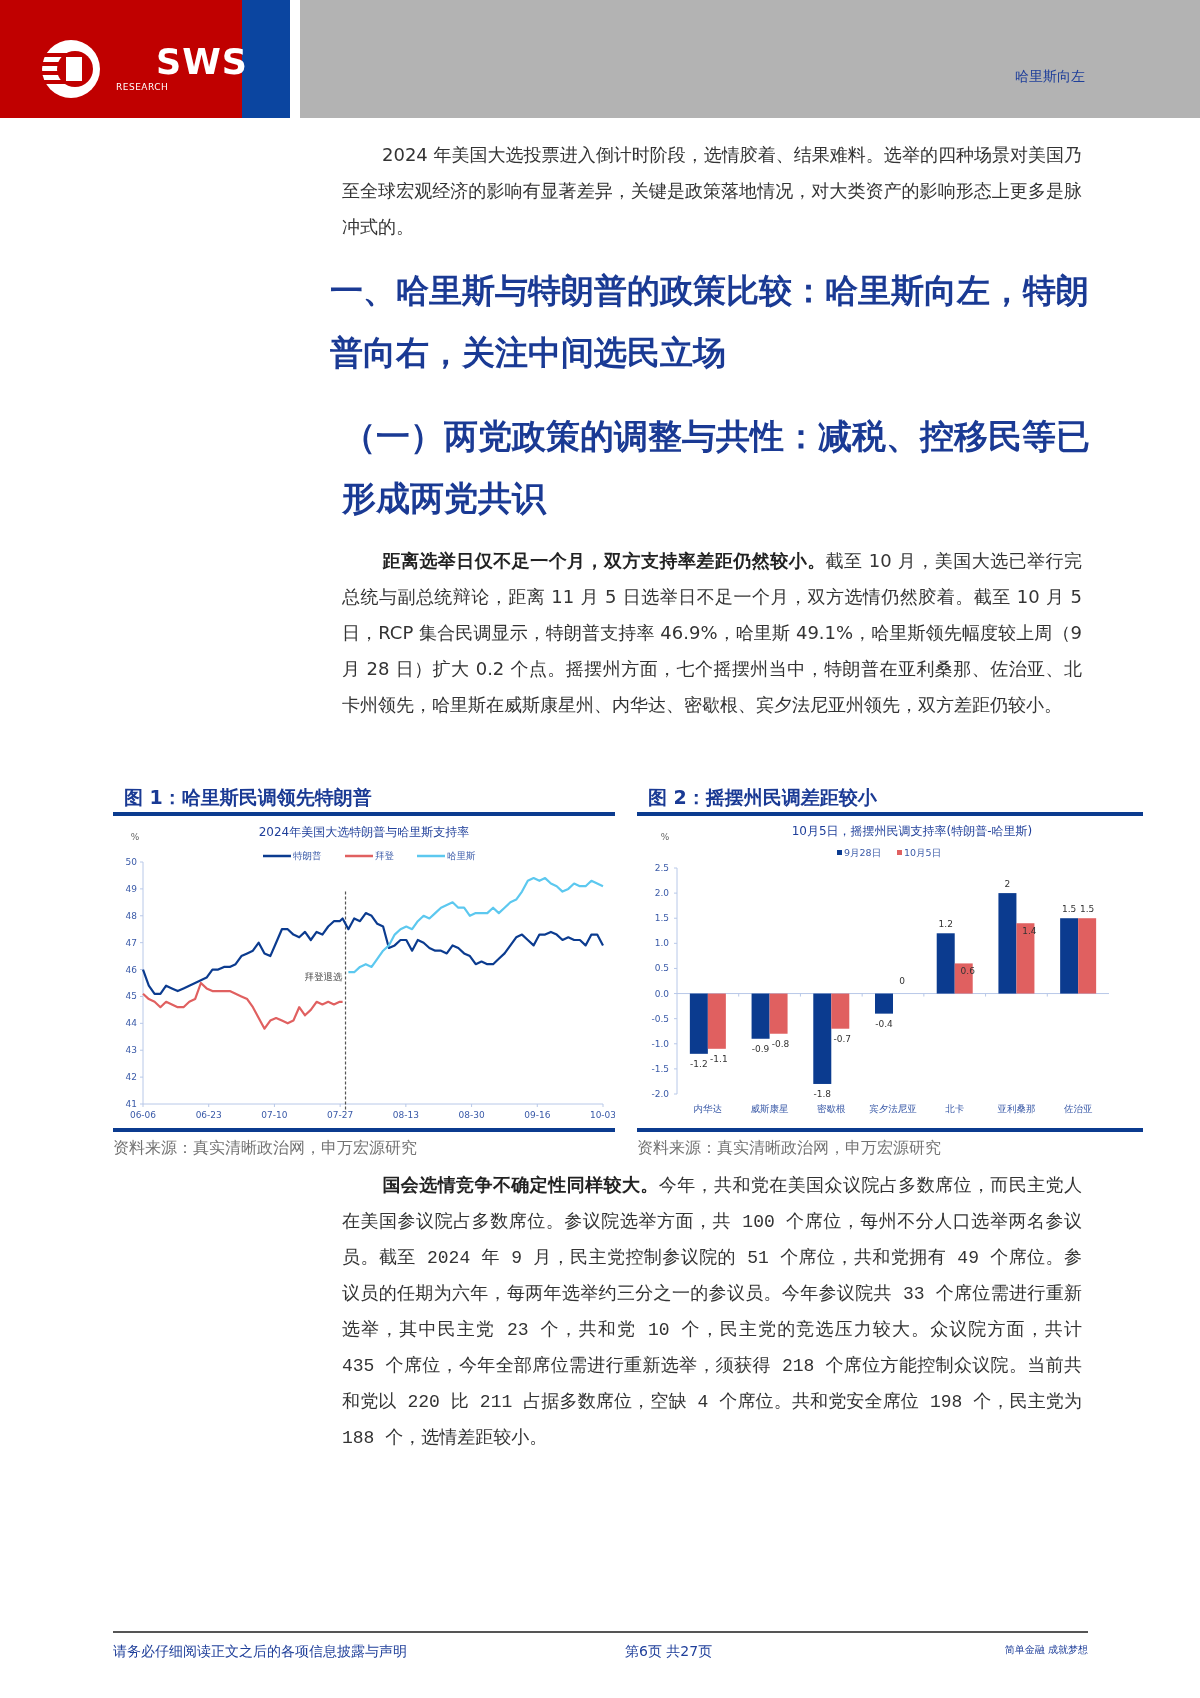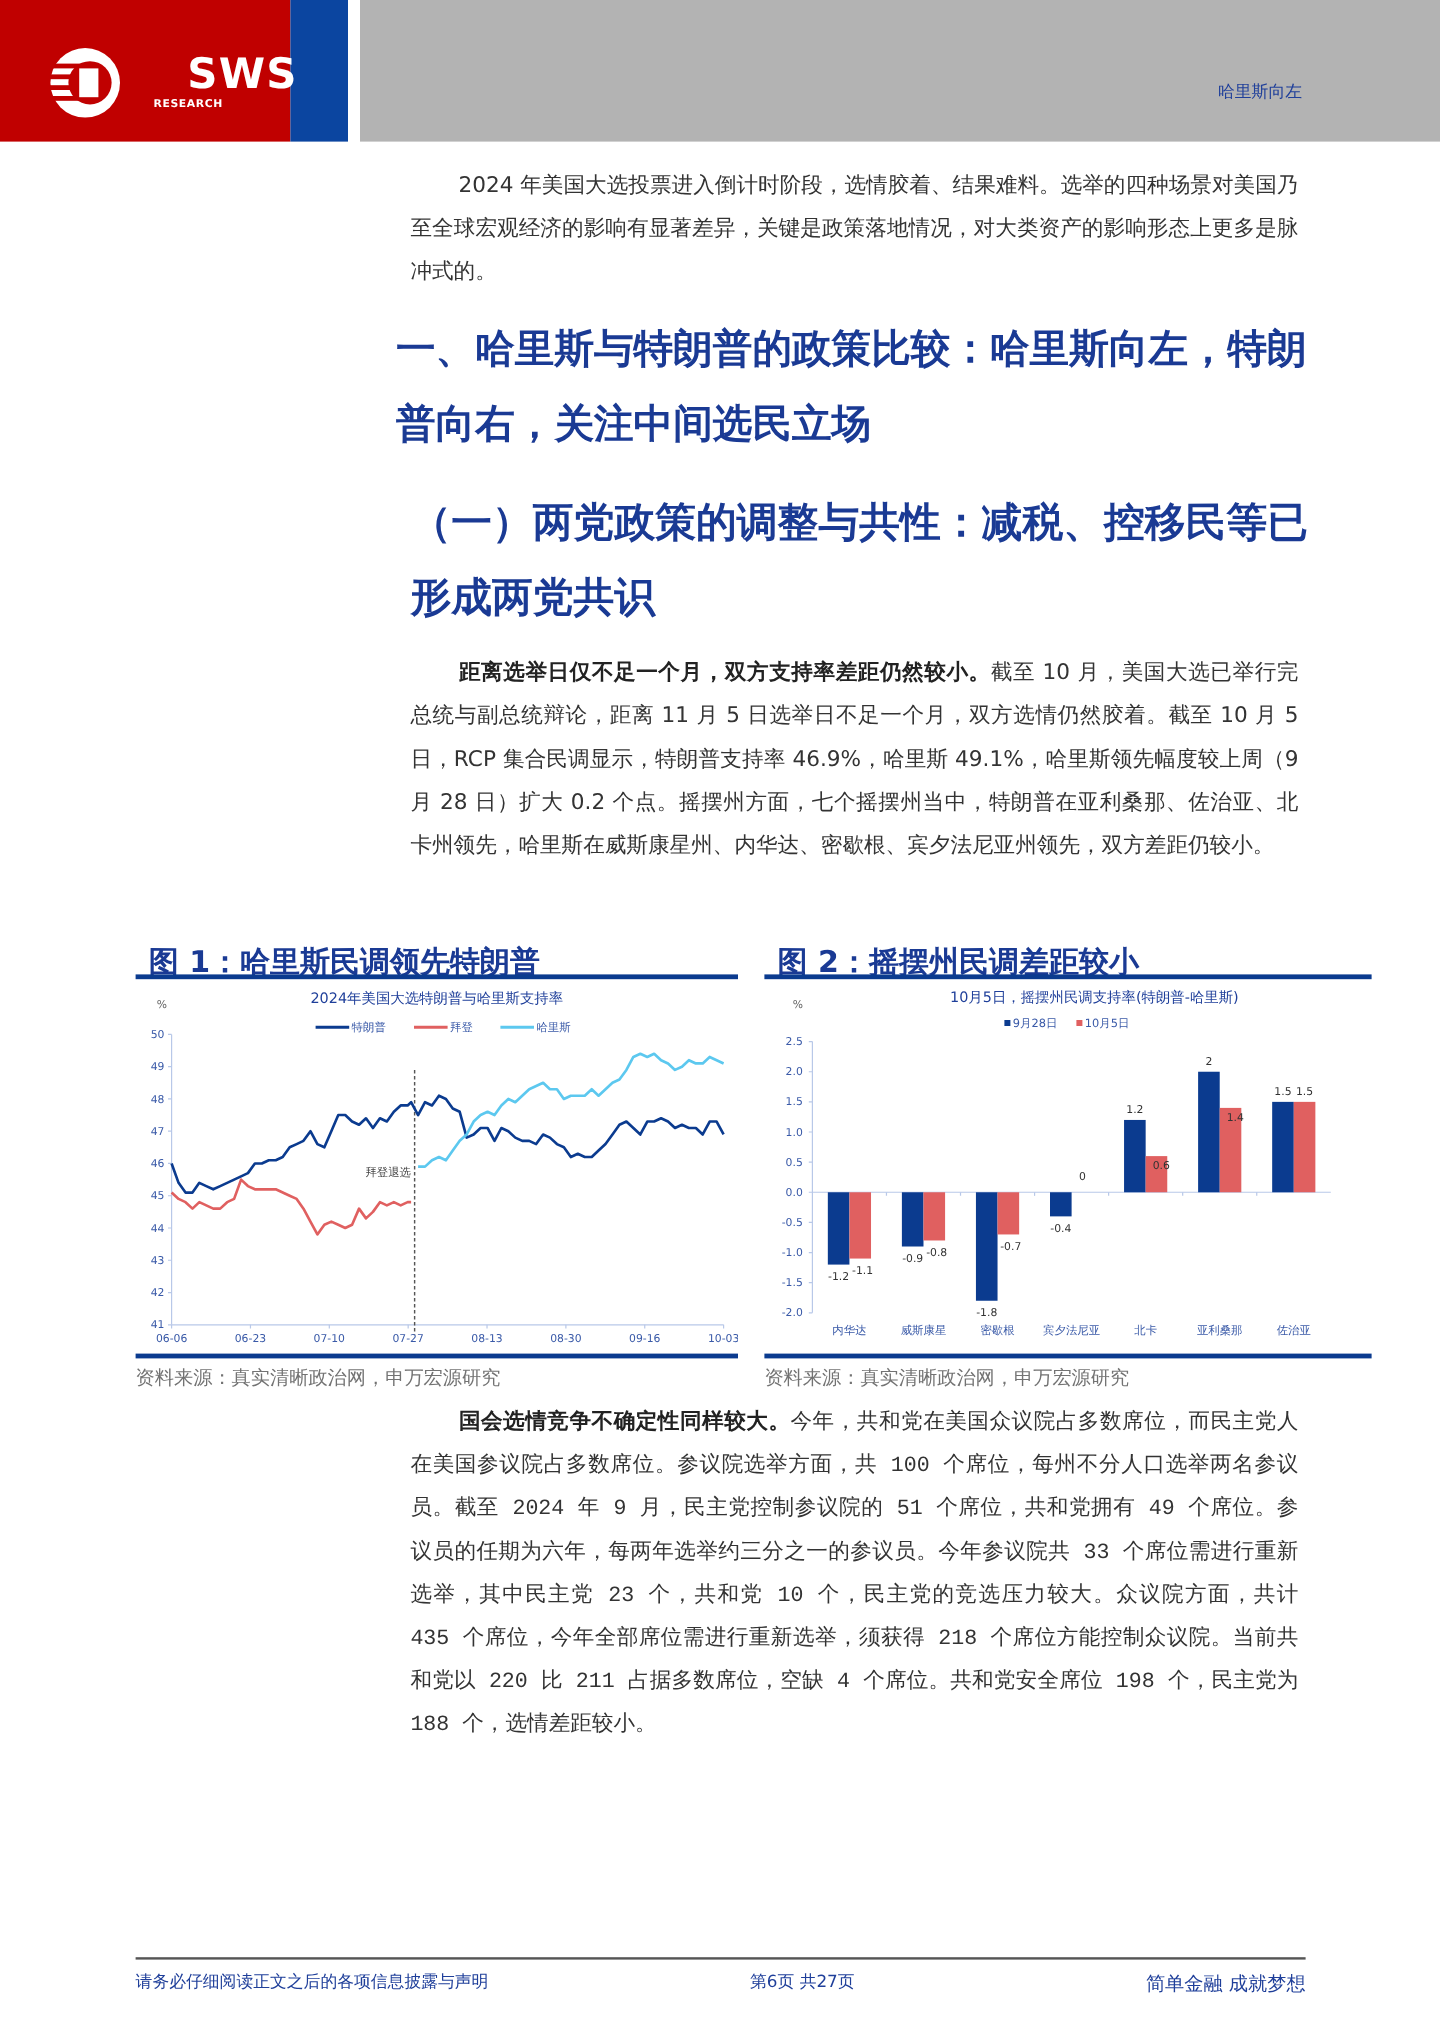--- a/index.html
+++ b/index.html
@@ -3,41 +3,41 @@
 <meta charset="utf-8">
 <style>
   html, body { margin:0; padding:0; }
   body { width:1200px; height:1698px; background:#ffffff; position:relative; overflow:hidden;
          font-family:"DejaVu Sans", "Liberation Sans", sans-serif; color:#333; }
   .header-red { position:absolute; left:0; top:0; width:242px; height:118px; background:#c00000; }
   .header-blue { position:absolute; left:242px; top:0; width:48px; height:118px; background:#0b45a0; }
   .header-gray { position:absolute; left:300px; top:0; width:900px; height:118px; background:#b3b3b3; }
   .logo { position:absolute; left:40px; top:38px; width:170px; height:62px; }
   .logo-sws { position:absolute; left:68px; top:4px; font-family:"DejaVu Sans", sans-serif; font-weight:bold; font-size:35px; color:#fff; letter-spacing:1px;margin-left:48px; }
-  .logo-research { position:absolute; left:88px; top:44px; font-family:"DejaVu Sans", sans-serif; font-weight:bold; font-size:9px; color:#fff; letter-spacing:0.5px; }
+  .logo-research { position:absolute; left:76px; top:44px; font-family:"DejaVu Sans", sans-serif; font-weight:normal; font-size:9px; color:#fff; letter-spacing:0.5px; }
   .section-tag { position:absolute; right:115px; top:68px; font-size:14px; color:#1f3f9a; }
 
   .para { position:absolute; left:342px; width:740px; font-size:18px; line-height:36px; color:#333; text-align:justify; }
   .para .indent { display:inline-block; width:40px; }
   .para b { color:#222; }
 
   .h1 { position:absolute; left:330px; top:260px; width:770px; font-size:33px; line-height:62px; font-weight:bold; color:#1a3a94; }
   .h2 { position:absolute; left:342px; top:405px; width:760px; font-size:34px; line-height:62px; font-weight:bold; color:#1a3a94; }
 
-  .fig-title { position:absolute; font-size:25px; font-weight:bold; color:#1a3a94; }
+  .fig-title { position:absolute; font-size:19px; font-weight:bold; color:#1a3a94; }
   .fig-rule { position:absolute; height:4px; background:#0b3b8f; }
   .fig-source { position:absolute; font-size:16px; color:#737373; }
 
   .chart { position:absolute; }
   .chart svg text { font-family:"DejaVu Sans", sans-serif; }
 
   .footer-rule { position:absolute; left:113px; top:1631px; width:975px; height:2px; background:#555; }
   .footer-left { position:absolute; left:113px; top:1643px; font-size:14px; color:#1f3f9a;text-align:center; }
   .footer-mid { position:absolute; left:625px; top:1643px; font-size:14px; color:#1f3f9a; }
-  .footer-right { position:absolute; right:112px; top:1643px; font-size:16px; color:#1f3f9a; }
+  .footer-right { position:absolute; right:112px; top:1643px; font-size:10px; color:#1f3f9a; }
 </style>
 </head>
 <body>
 
 <div class="header-red"></div>
 <div class="header-blue"></div>
 <div class="header-gray"></div>
 <div class="logo">
   <svg width="62" height="62" viewBox="0 0 62 62" style="position:absolute;left:0;top:0">
     <circle cx="31" cy="31" r="29" fill="#ffffff"></circle>

